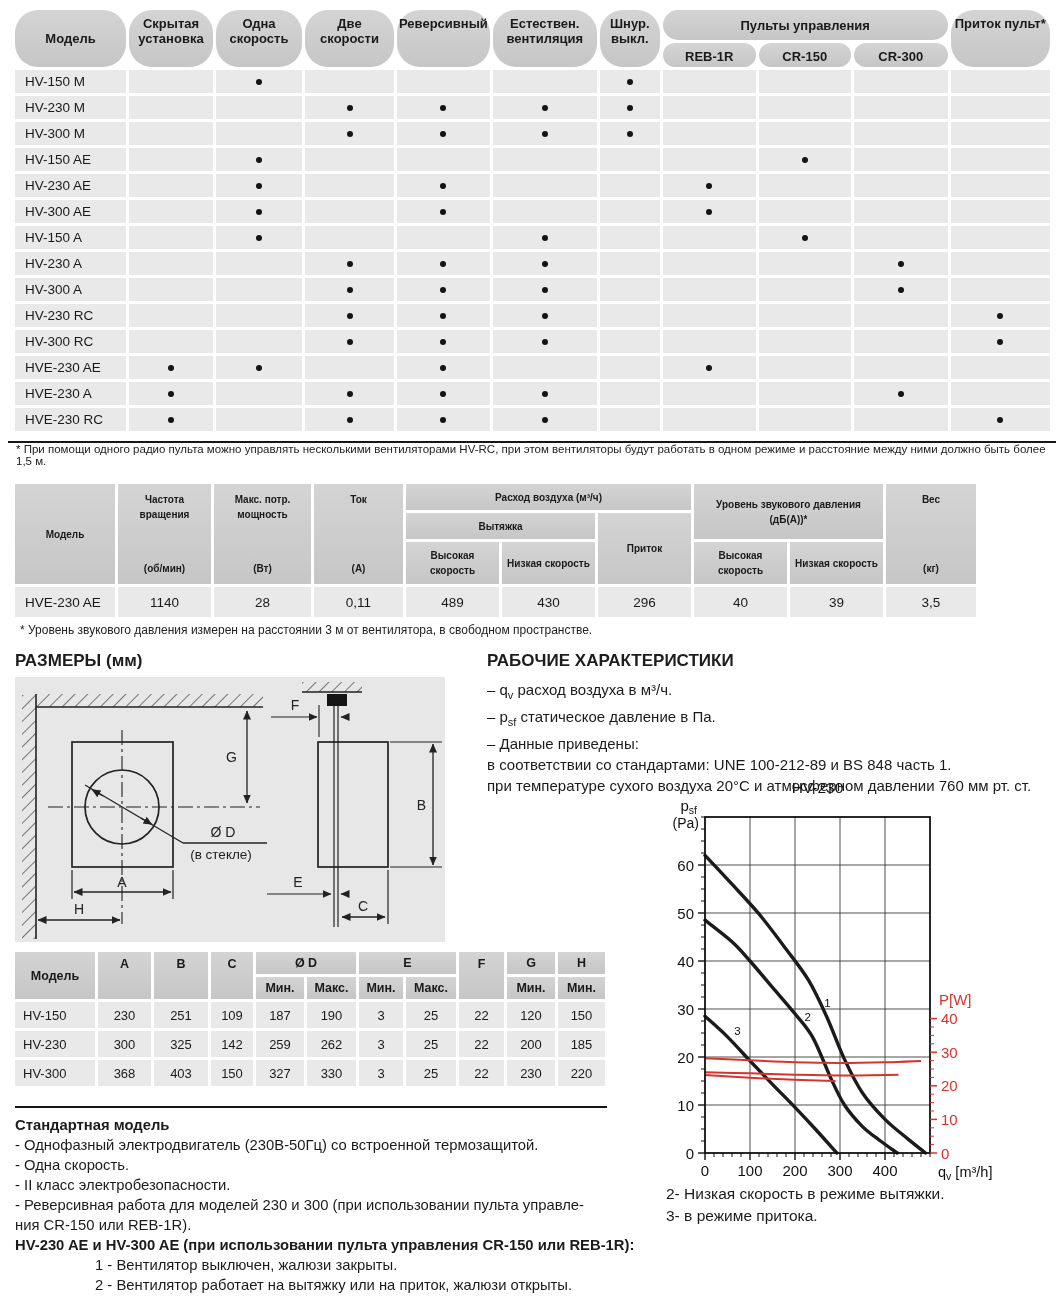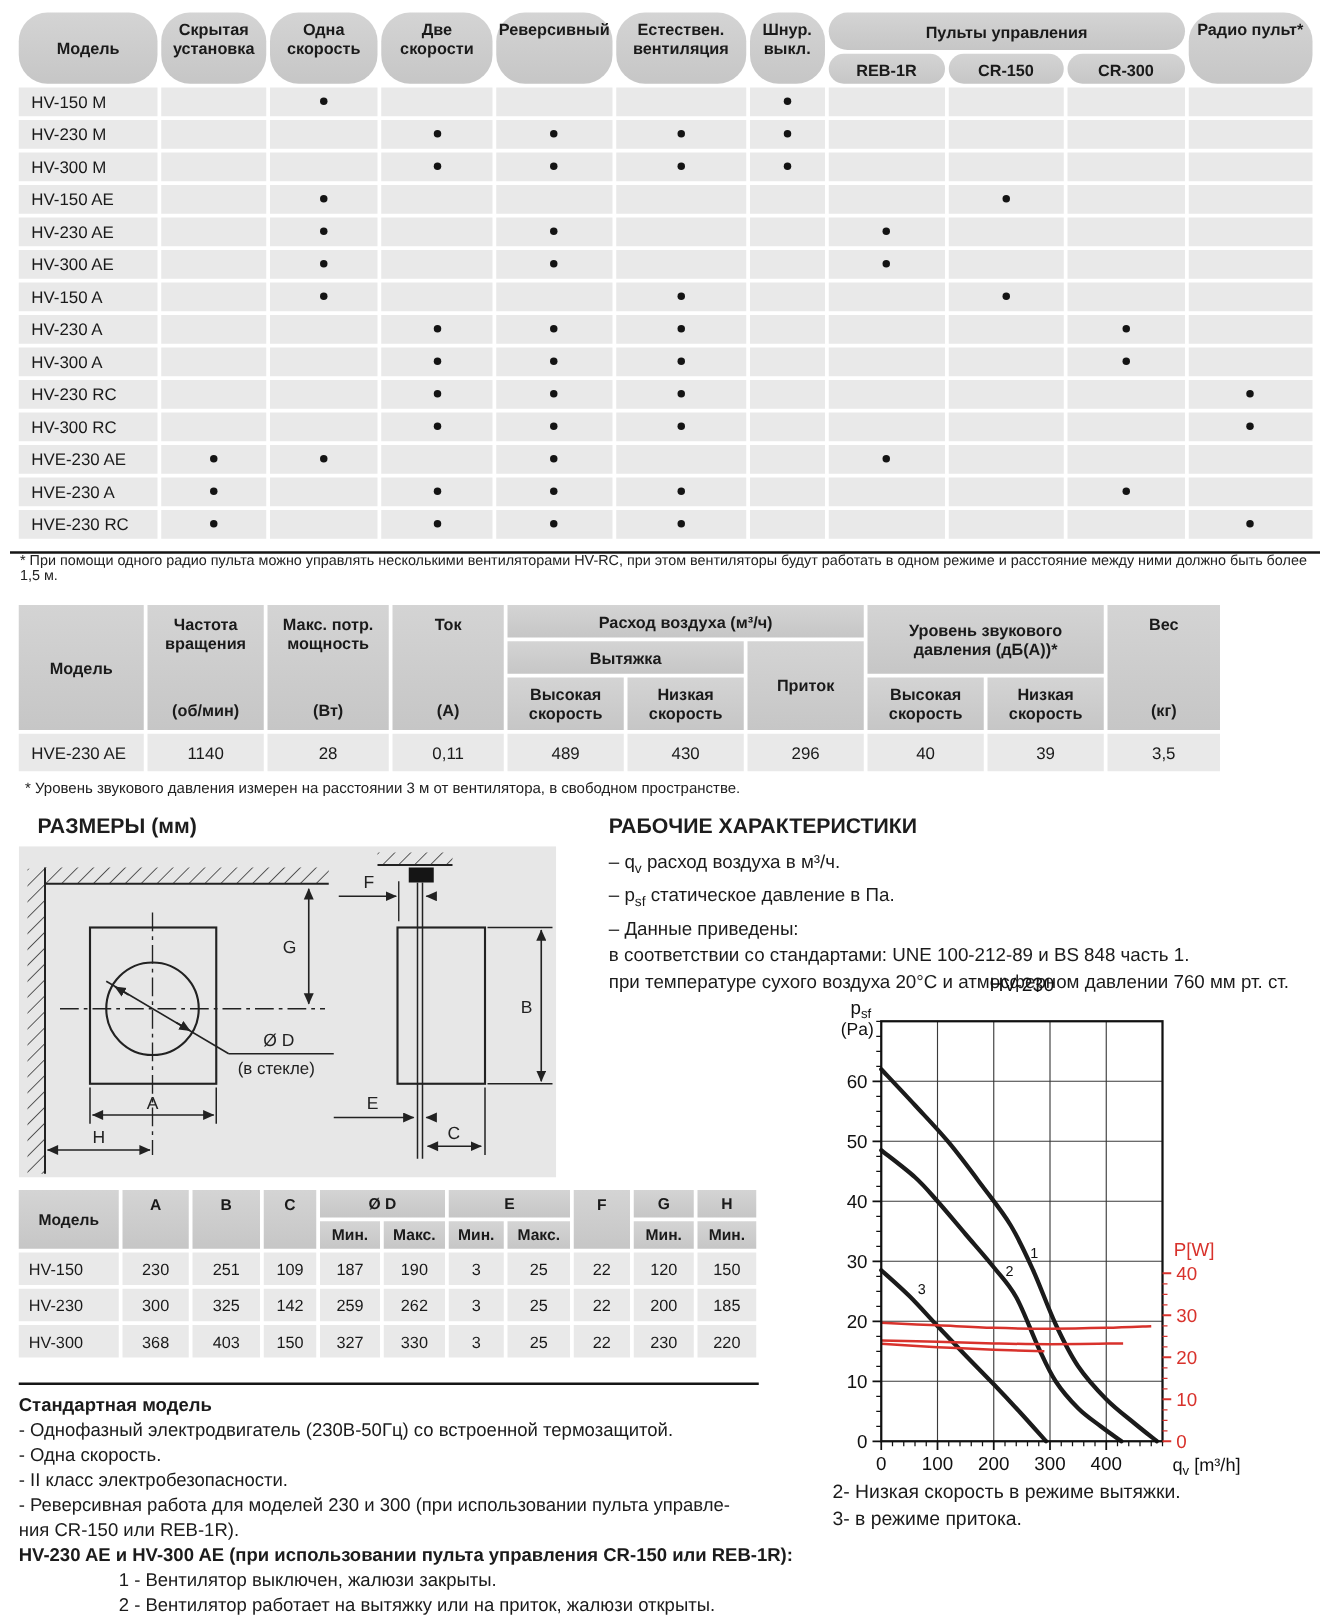--- a/index.html
+++ b/index.html
@@ -15,21 +15,21 @@
   .t1 th.grp{vertical-align:middle;padding:2px;}
   .t1 tr.r1{height:30px;} .t1 tr.r2{height:24px;}
   .t1 td{height:21px;text-align:center;}
   .t1 td.model{text-align:left;padding-left:10px;font-size:13.5px;}
   .dot{display:inline-block;width:6px;height:6px;border-radius:50%;background:#141414;vertical-align:middle;}
   .fn{margin:9px 0 0 16px;font-size:11.5px;color:#222;}
   .rule{position:absolute;background:#161616;height:2px;}
   .sec{position:absolute;margin:0;font-size:17px;font-weight:bold;color:#1d1d1d;letter-spacing:.2px;}
   
   .t2{position:absolute;top:481px;left:12px;}
-  .t2 th{font-size:13px;line-height:15px;text-align:center;padding:4px 2px;}
+  .t2 th{font-size:10px;line-height:15px;text-align:center;padding:4px 2px;}
   .t2 tr.r1{height:26px;} .t2 tr.r2{height:26px;} .t2 tr.r3{height:42px;}
   .t2 th.tall{position:relative;vertical-align:top;padding-top:8px;}
   .t2 th.tall .unit{position:absolute;bottom:8px;left:0;right:0;text-align:center;font-weight:bold;}
   .t2 th.vmid{vertical-align:middle;}
   .t2 td{height:28px;text-align:center;font-size:13.5px;}
   .t2 td.model{text-align:left;padding-left:10px;}
   .abs-fn{position:absolute;font-size:12px;color:#222;}
   
   .lower{position:absolute;top:645px;left:0;width:1064px;height:651px;}
   .lower .sec2{position:absolute;margin:0;font-size:17px;font-weight:bold;color:#1d1d1d;}
@@ -79,21 +79,21 @@
     <tbody>
         <tr class="r1">
       <th rowspan="2" class="vmid">Модель</th>
       <th rowspan="2">Скрытая установка</th>
       <th rowspan="2">Одна скорость</th>
       <th rowspan="2">Две скорости</th>
       <th rowspan="2">Реверсивный</th>
       <th rowspan="2">Естествен. вентиляция</th>
       <th rowspan="2">Шнур. выкл.</th>
       <th colspan="3" class="grp">Пульты управления</th>
-      <th rowspan="2">Радио пульт*</th>
+      <th rowspan="2">Приток пульт*</th>
     </tr>
     <tr class="r2">
       <th>REB-1R</th>
       <th>CR-150</th>
       <th>CR-300</th>
     </tr>
     </tbody>
       <tbody id="t1-body">
         <tr>
           <td class="model">HV-150 M</td>
@@ -338,21 +338,21 @@
           <td>40</td>
           <td>39</td>
           <td>3,5</td>
         </tr>
   </tbody>
     </table>
   <p class="abs-fn" style="top:611px;left:20px;">* Уровень звукового давления измерен на расстоянии 3 м от вентилятора, в свободном пространстве.</p>
 
   <div class="lower">
 
-    <h2 class="sec2" style="top:6px;left:30px;">РАЗМЕРЫ (мм)</h2>
+    <h2 class="sec2" style="top:6px;left:15px;">РАЗМЕРЫ (мм)</h2>
 
     <svg id="diagram" width="430" height="265" viewBox="0 0 430 265">
       <defs>
         <marker id="ar" markerUnits="userSpaceOnUse" markerWidth="10" markerHeight="9" refX="8.5" refY="4" orient="auto">
           <path d="M0 0 L9 4 L0 8 Z" fill="#222"></path>
         </marker>
         <marker id="arS" markerUnits="userSpaceOnUse" markerWidth="10" markerHeight="9" refX="0.5" refY="4" orient="auto">
           <path d="M9 0 L0 4 L9 8 Z" fill="#222"></path>
         </marker>
         <pattern id="hatch" width="9" height="9" patternUnits="userSpaceOnUse" patternTransform="rotate(45)">

